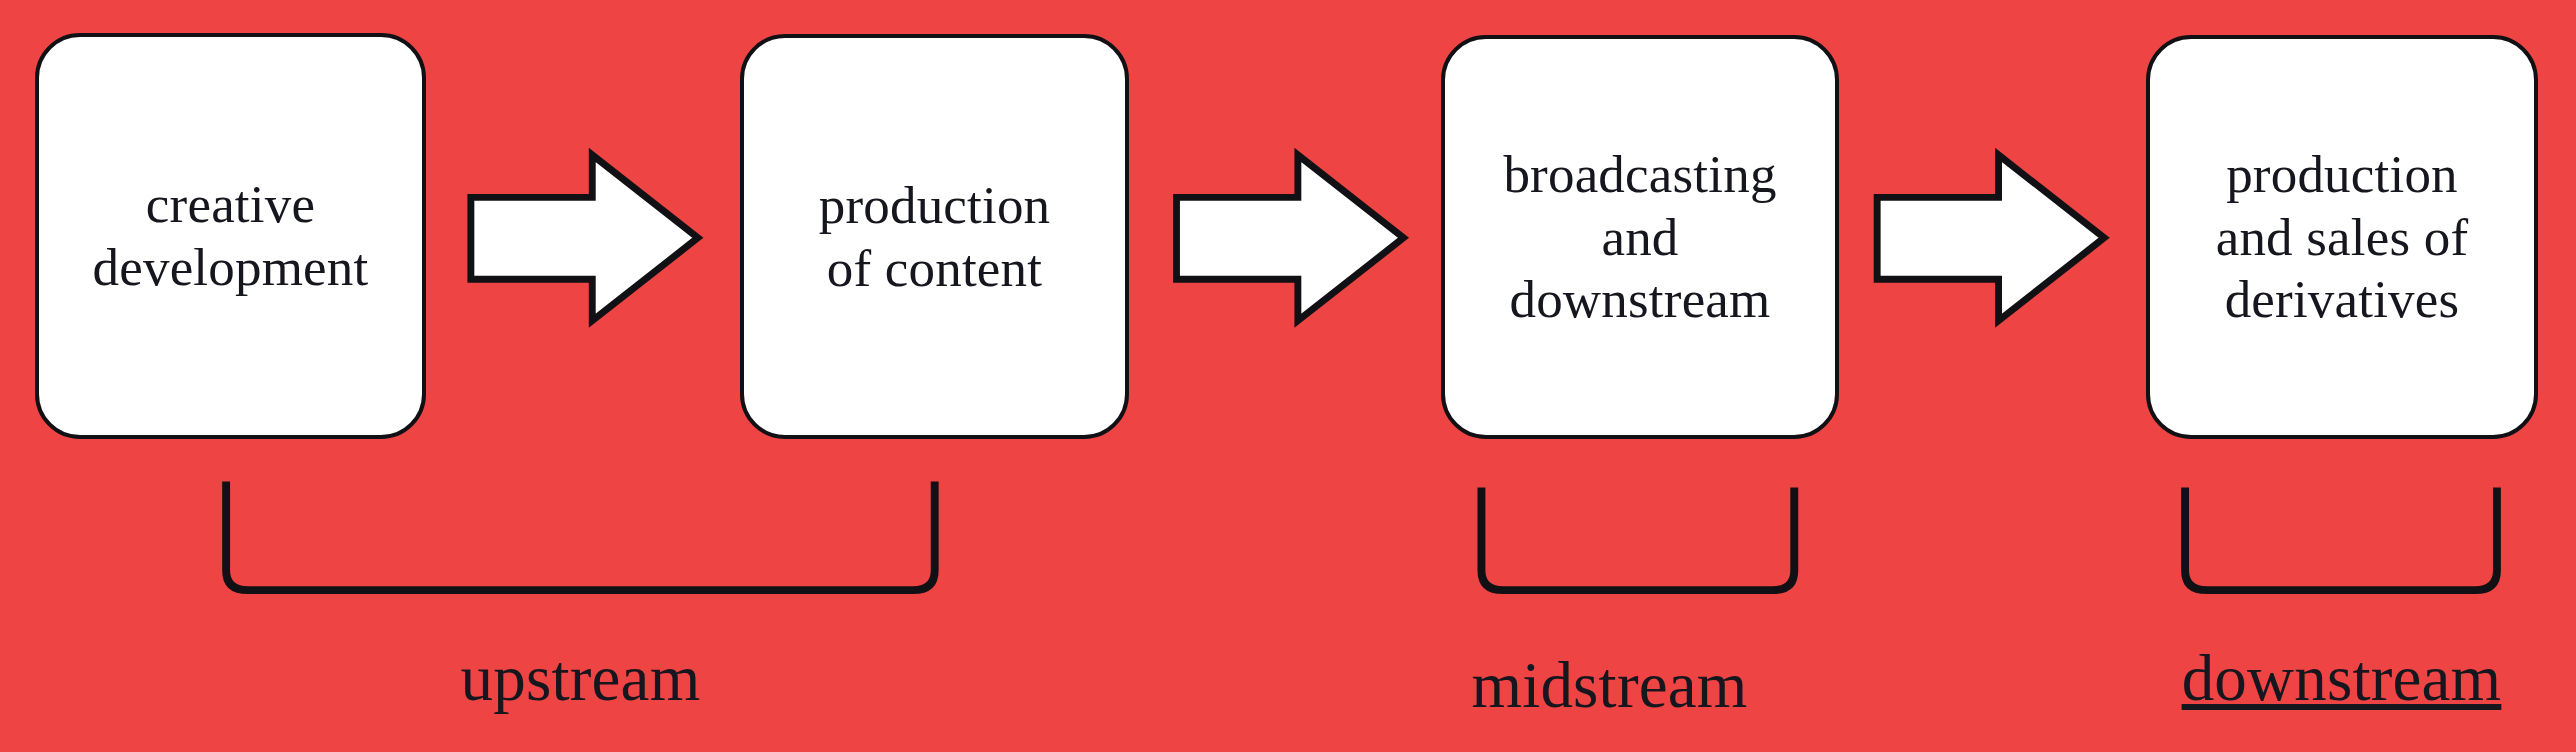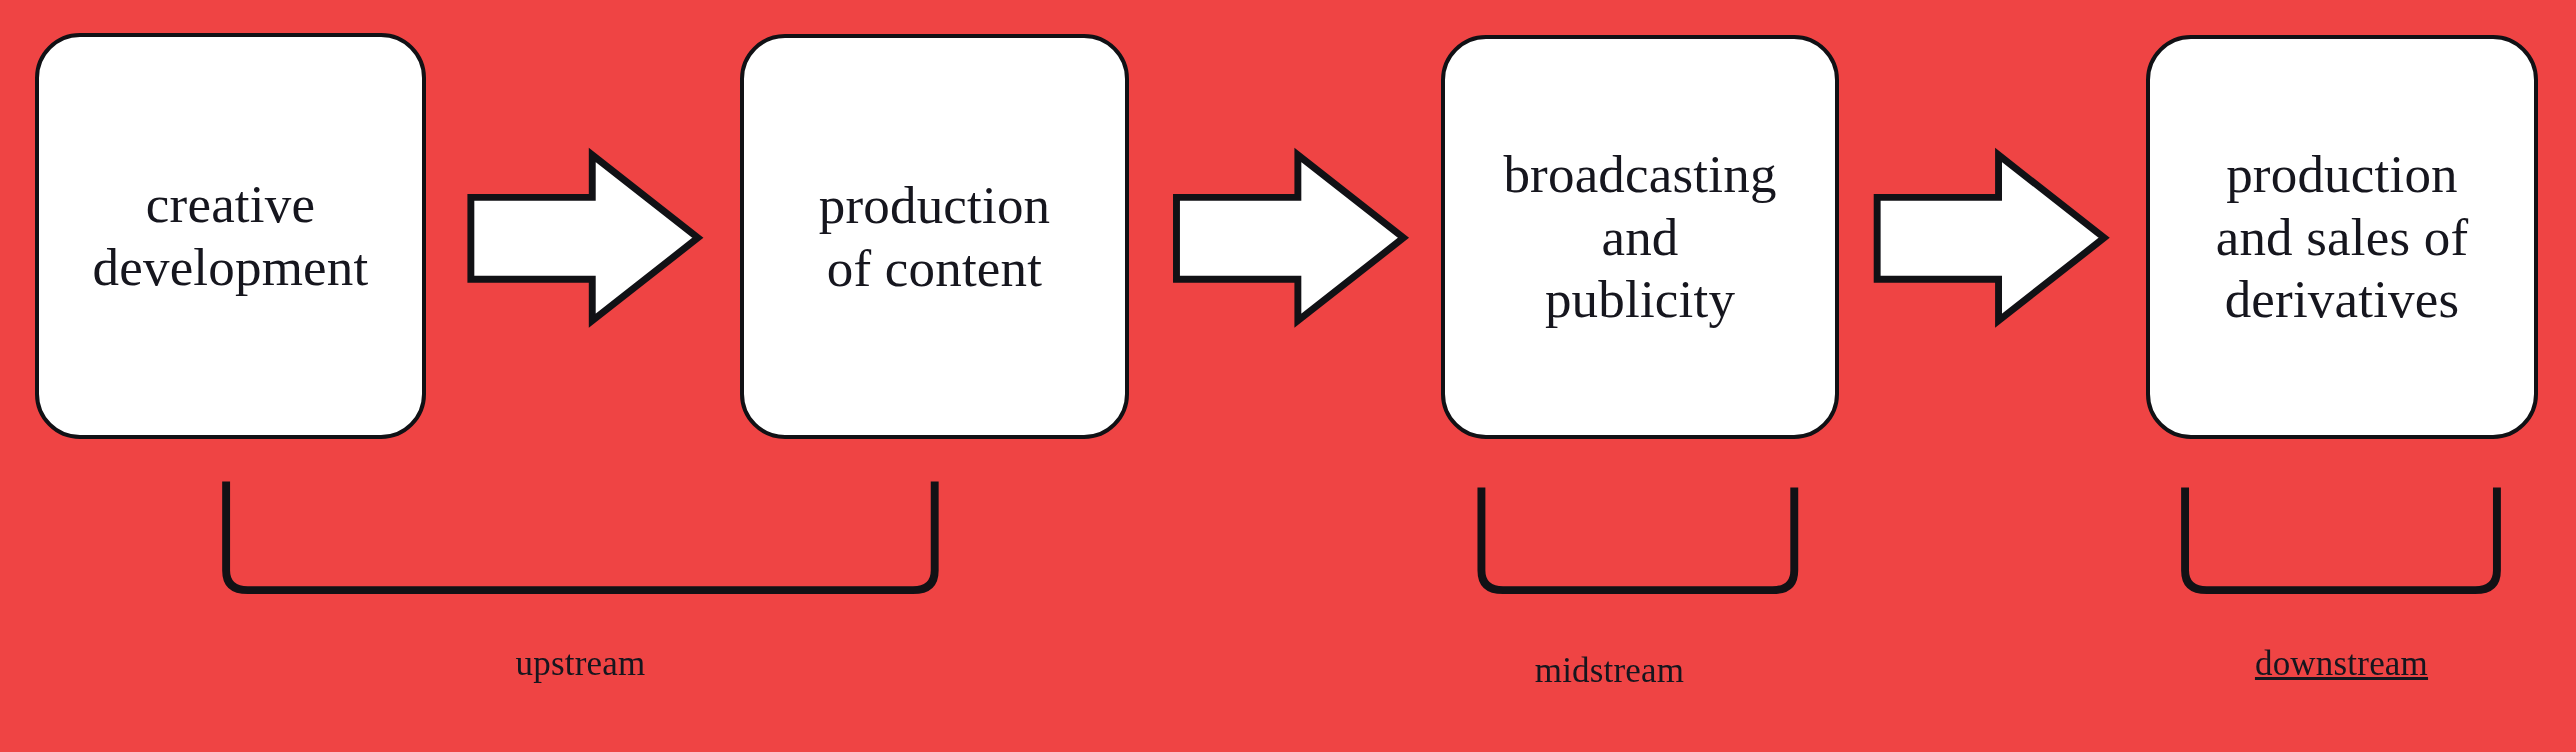--- a/index.html
+++ b/index.html
@@ -39,21 +39,21 @@
     font-size: 53px;
     line-height: 1.18;
     text-align: center;
     color: #16161e;
     letter-spacing: 0.2px;
     white-space: pre-line;
     padding: 0 14px;
   }
   .segment-label {
     position: absolute;
-    font-size: 35px;
+    font-size: 65px;
     line-height: 1;
     text-align: center;
     color: #16161e;
     letter-spacing: 0.2px;
     white-space: nowrap;
   }
 </style>
 </head>
 <body>
 
@@ -92,21 +92,21 @@
   </div>
 
   <div class="stage-box" style="left:740px; top:34px; width:389px; height:405px;">
     <div class="box-label">production
 of content</div>
   </div>
 
   <div class="stage-box" style="left:1441px; top:35px; width:398px; height:404px;">
     <div class="box-label">broadcasting
 and
-publicity</div>
+downstream</div>
   </div>
 
   <div class="stage-box" style="left:2146px; top:35px; width:392px; height:404px;">
     <div class="box-label">production
 and sales of
 derivatives</div>
   </div>
 
   <div class="segment-label" style="left:383px; top:646px; width:395px;">upstream</div>
 

